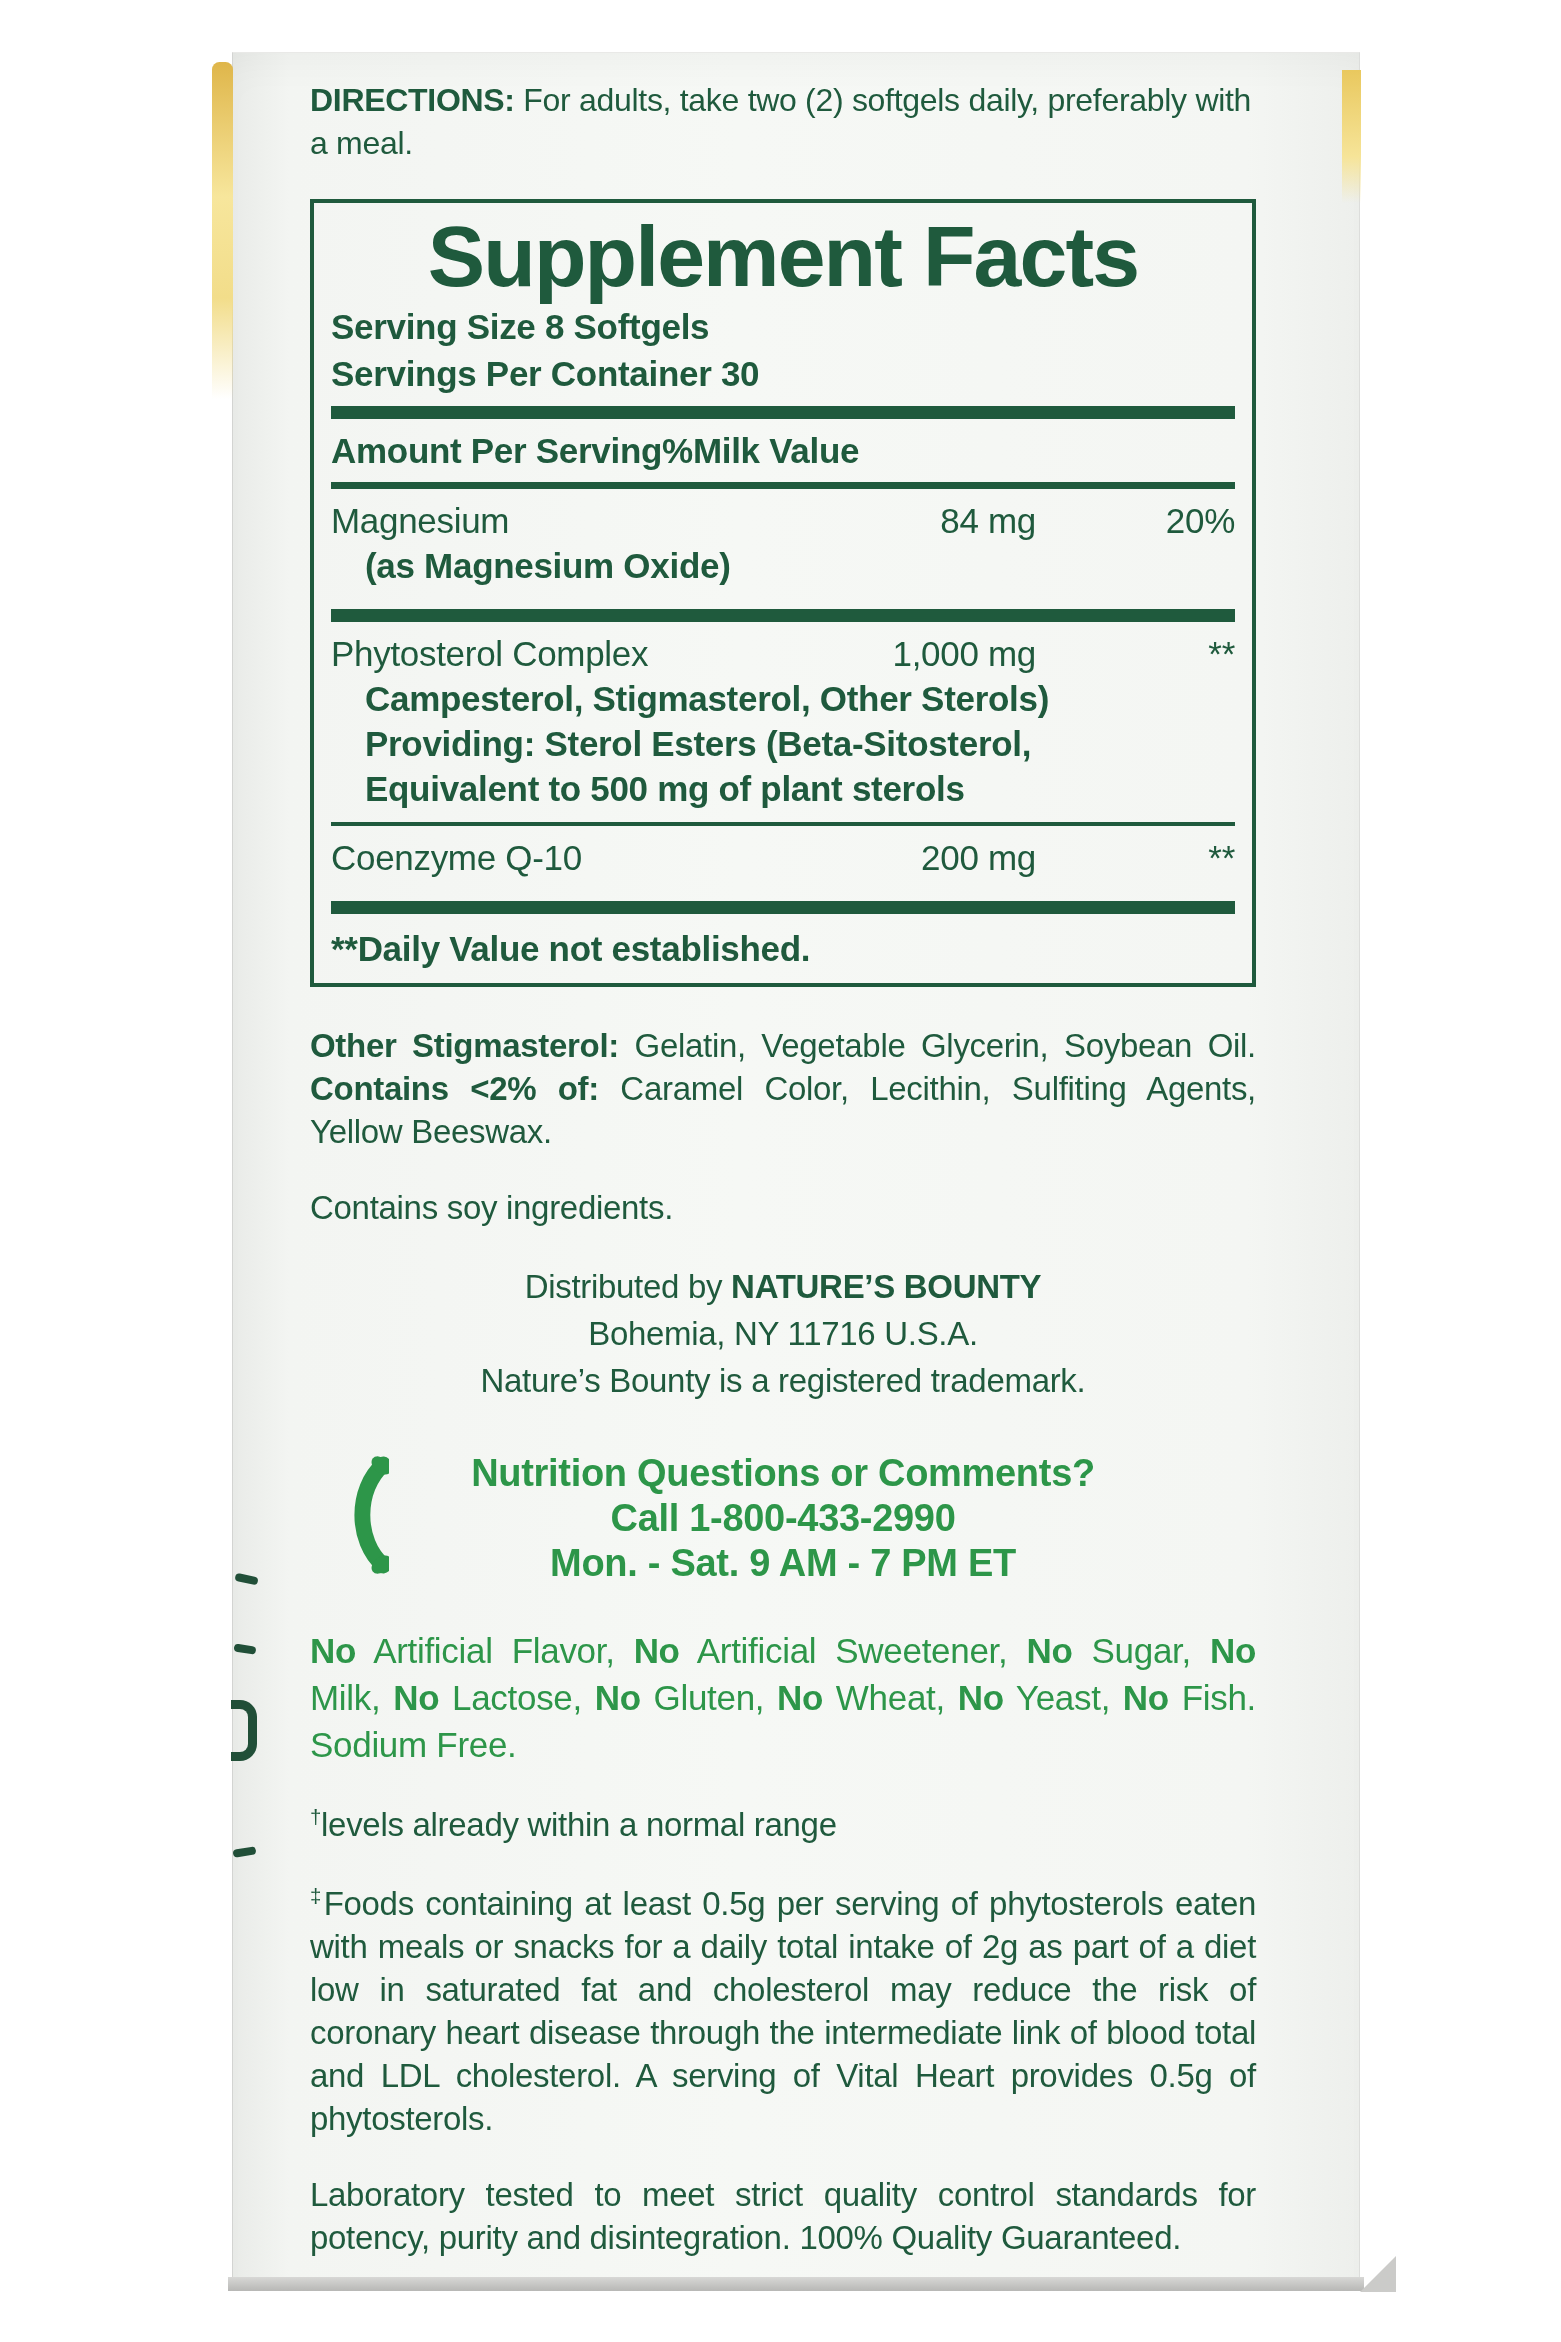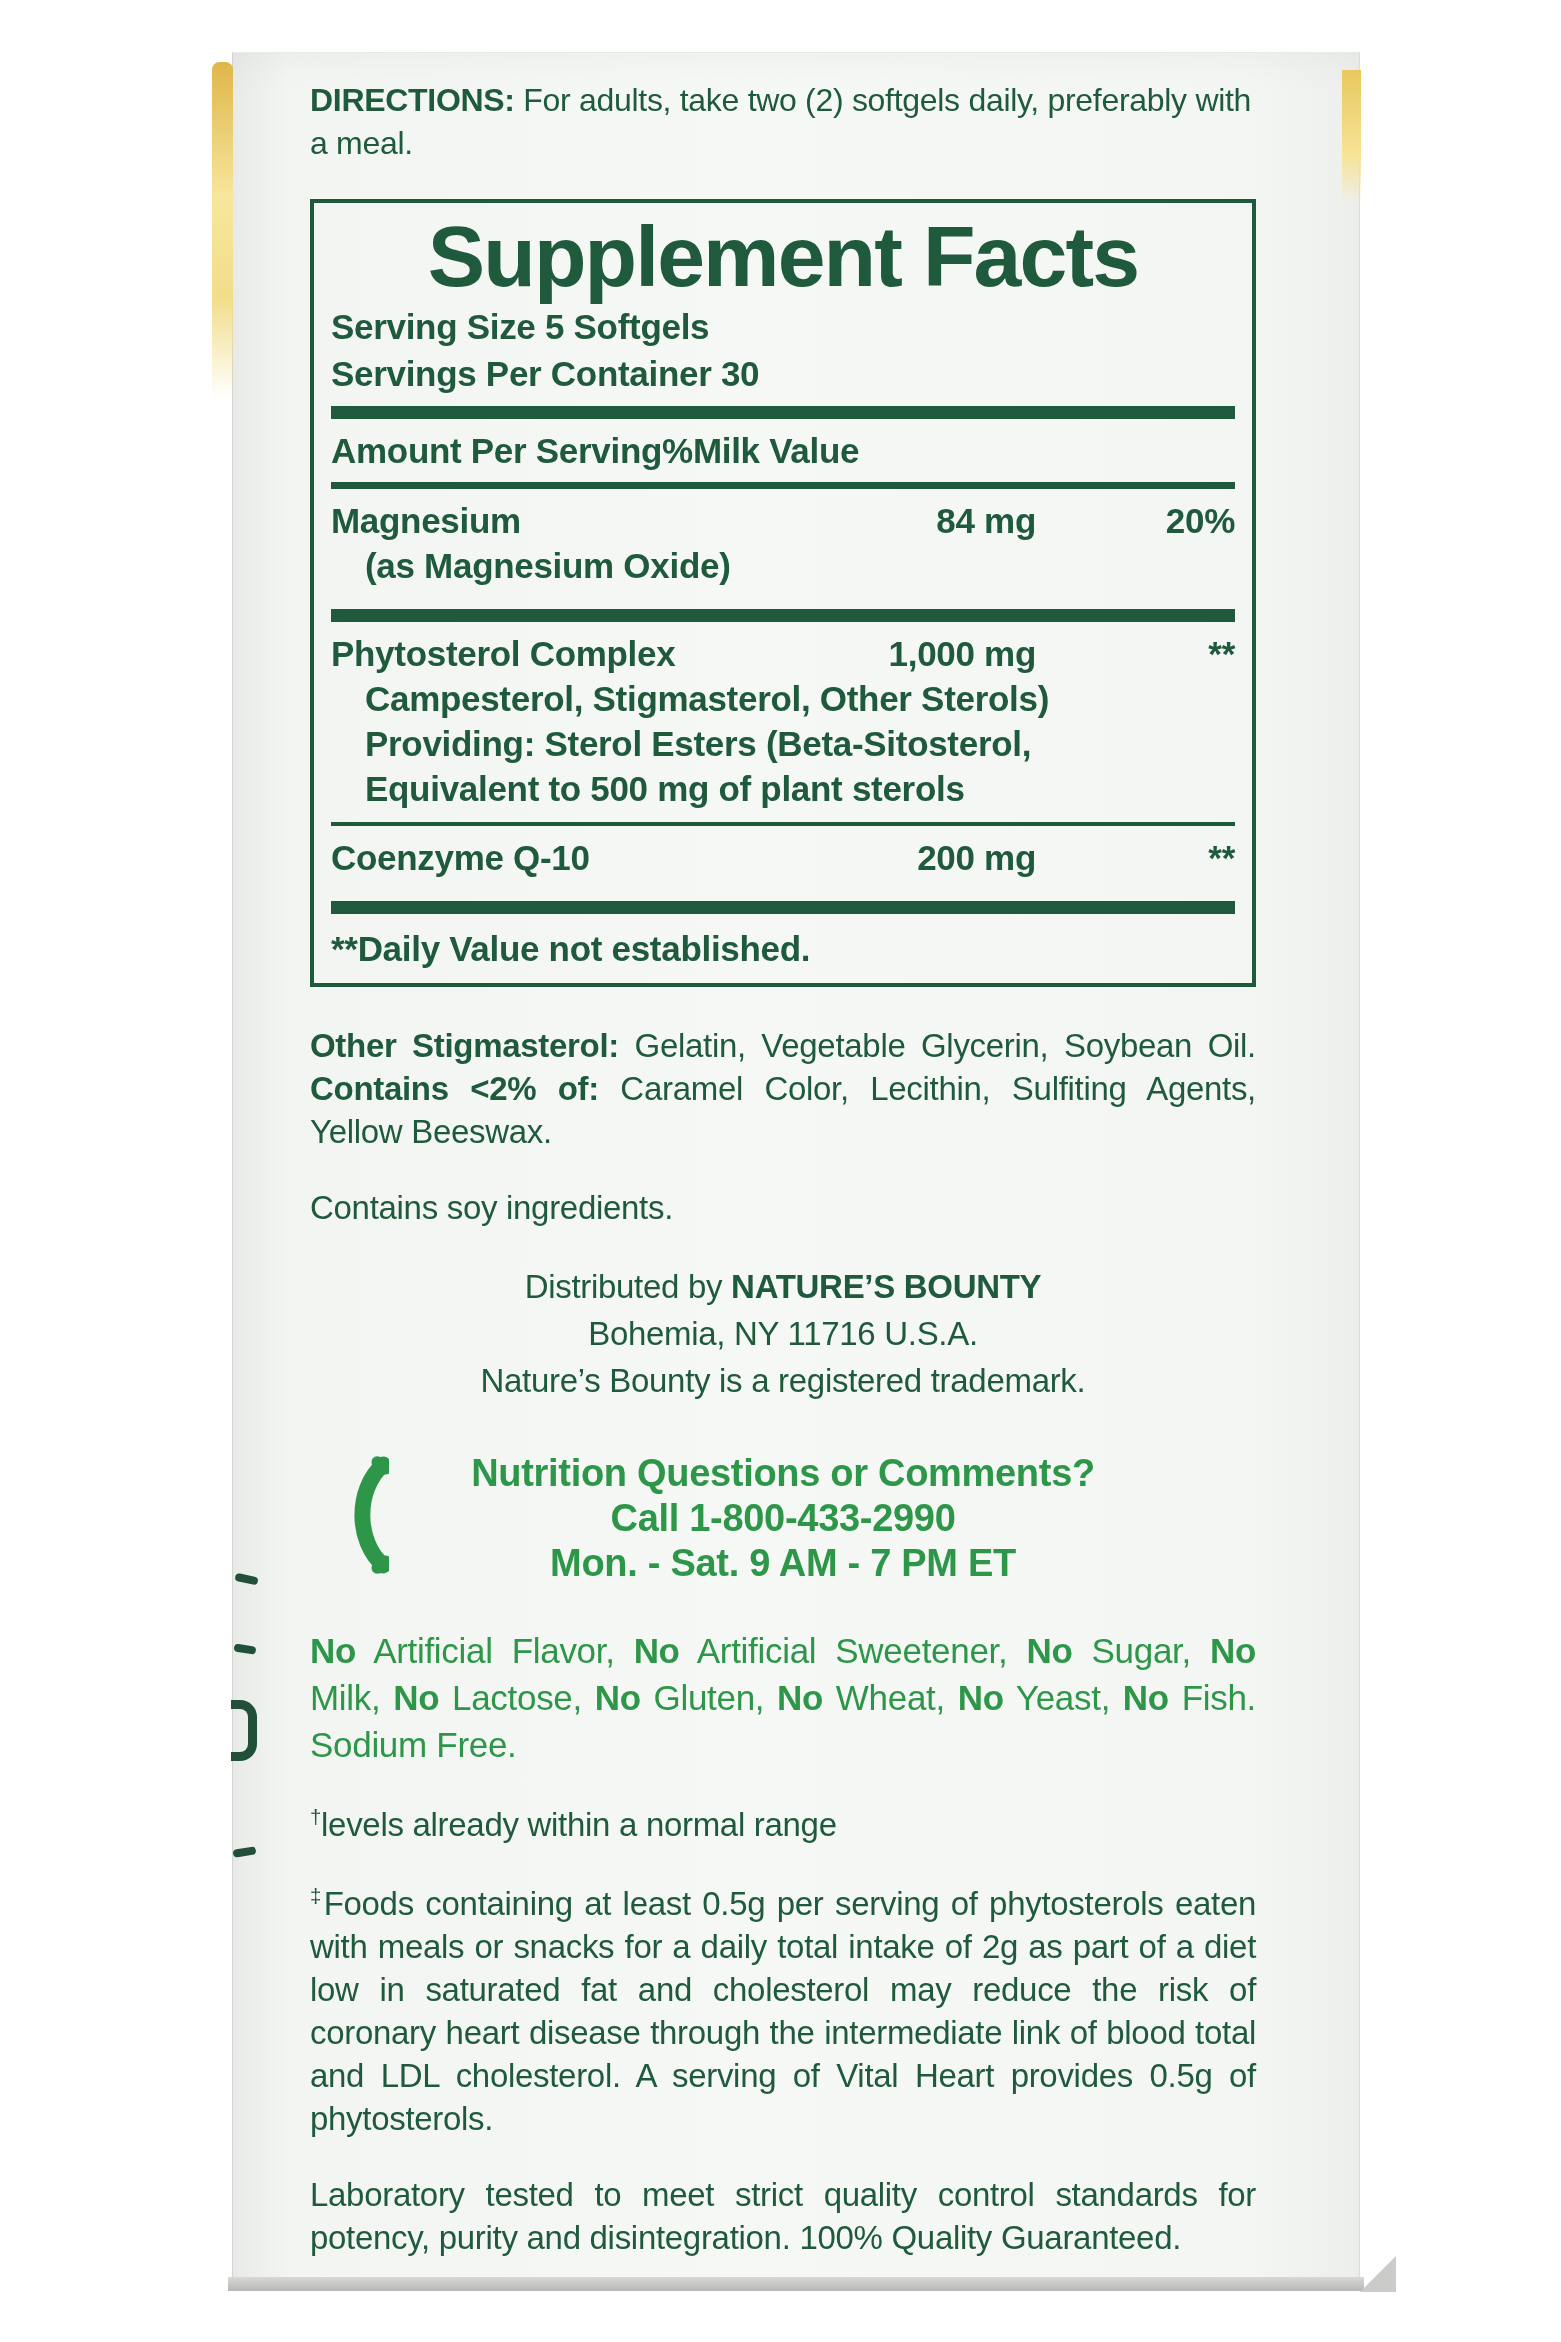--- a/index.html
+++ b/index.html
@@ -65,21 +65,21 @@
   .rule.thick{height:13px;margin:9.4px 0 0;}
   .rule.medium{height:6.6px;margin:0;}
   .rule.thin{height:3.7px;margin:0;}
   .sf-header{
     display:flex;align-items:baseline;
     font-weight:bold;font-size:35px;line-height:41px;padding:11.2px 0 11.2px;letter-spacing:-0.3px;
   }
   .sf-row{padding:9.4px 0 11.2px;}
   .sf-main{
     display:grid;grid-template-columns:1fr 281px 199px;
-    font-weight:bold;font-size:35px;line-height:45px;letter-spacing:-0.3px;
+    font-weight:normal;font-size:35px;line-height:45px;letter-spacing:-0.3px;
   }
   .sf-amount{text-align:right;}
   .sf-dv{text-align:right;}
   .sf-sub{font-weight:bold;font-size:35px;line-height:45px;padding-left:34px;letter-spacing:-0.3px;}
   .sf-footnote{font-weight:bold;font-size:35px;line-height:43px;margin-top:13px;letter-spacing:-0.3px;}
 
   .para{font-size:33px;line-height:43px;letter-spacing:-0.3px;text-align:justify;}
   .other{margin-top:37px;}
   .soy{margin-top:30px;text-align:left;}
 
@@ -112,21 +112,21 @@
   <div class="frag frag2"></div>
   <div class="frag frag3"></div>
   <div class="frag frag4"></div>
 
   <div class="content">
 
     <p class="directions"><span class="b">DIRECTIONS: </span><span>For adults, take two (2) softgels daily, preferably with a meal.</span></p>
 
     <div class="sf-box">
       <div class="sf-title">Supplement Facts</div>
-      <div class="sf-serving">Serving Size 5 Softgels</div>
+      <div class="sf-serving">Serving Size 8 Softgels</div>
       <div class="sf-serving">Servings Per Container 30</div>
       <div class="rule thick"></div>
       <div class="sf-header">
         <span>Amount Per Serving</span>
         <span>%Milk Value</span>
       </div>
       <div class="rule medium"></div>
       <div>
           <div class="sf-row">
             <div class="sf-main">

